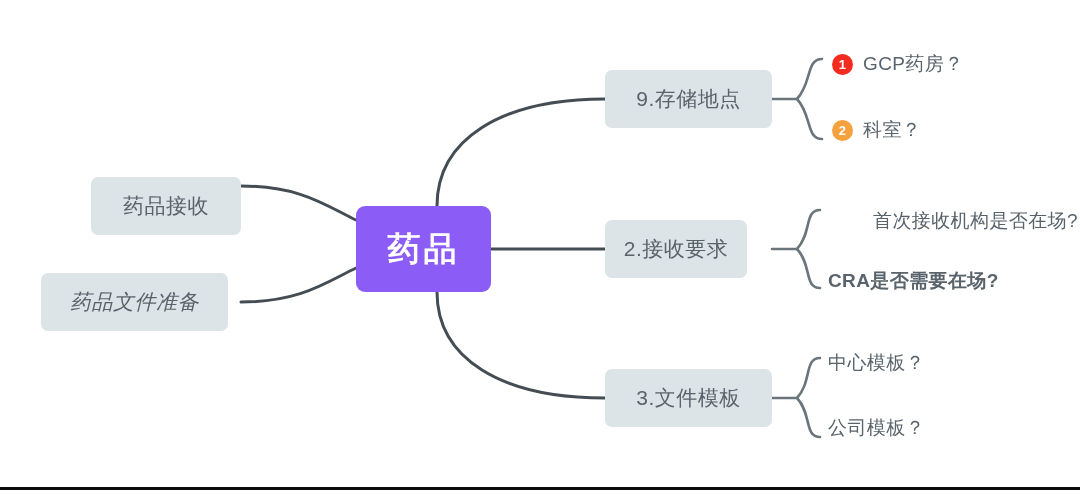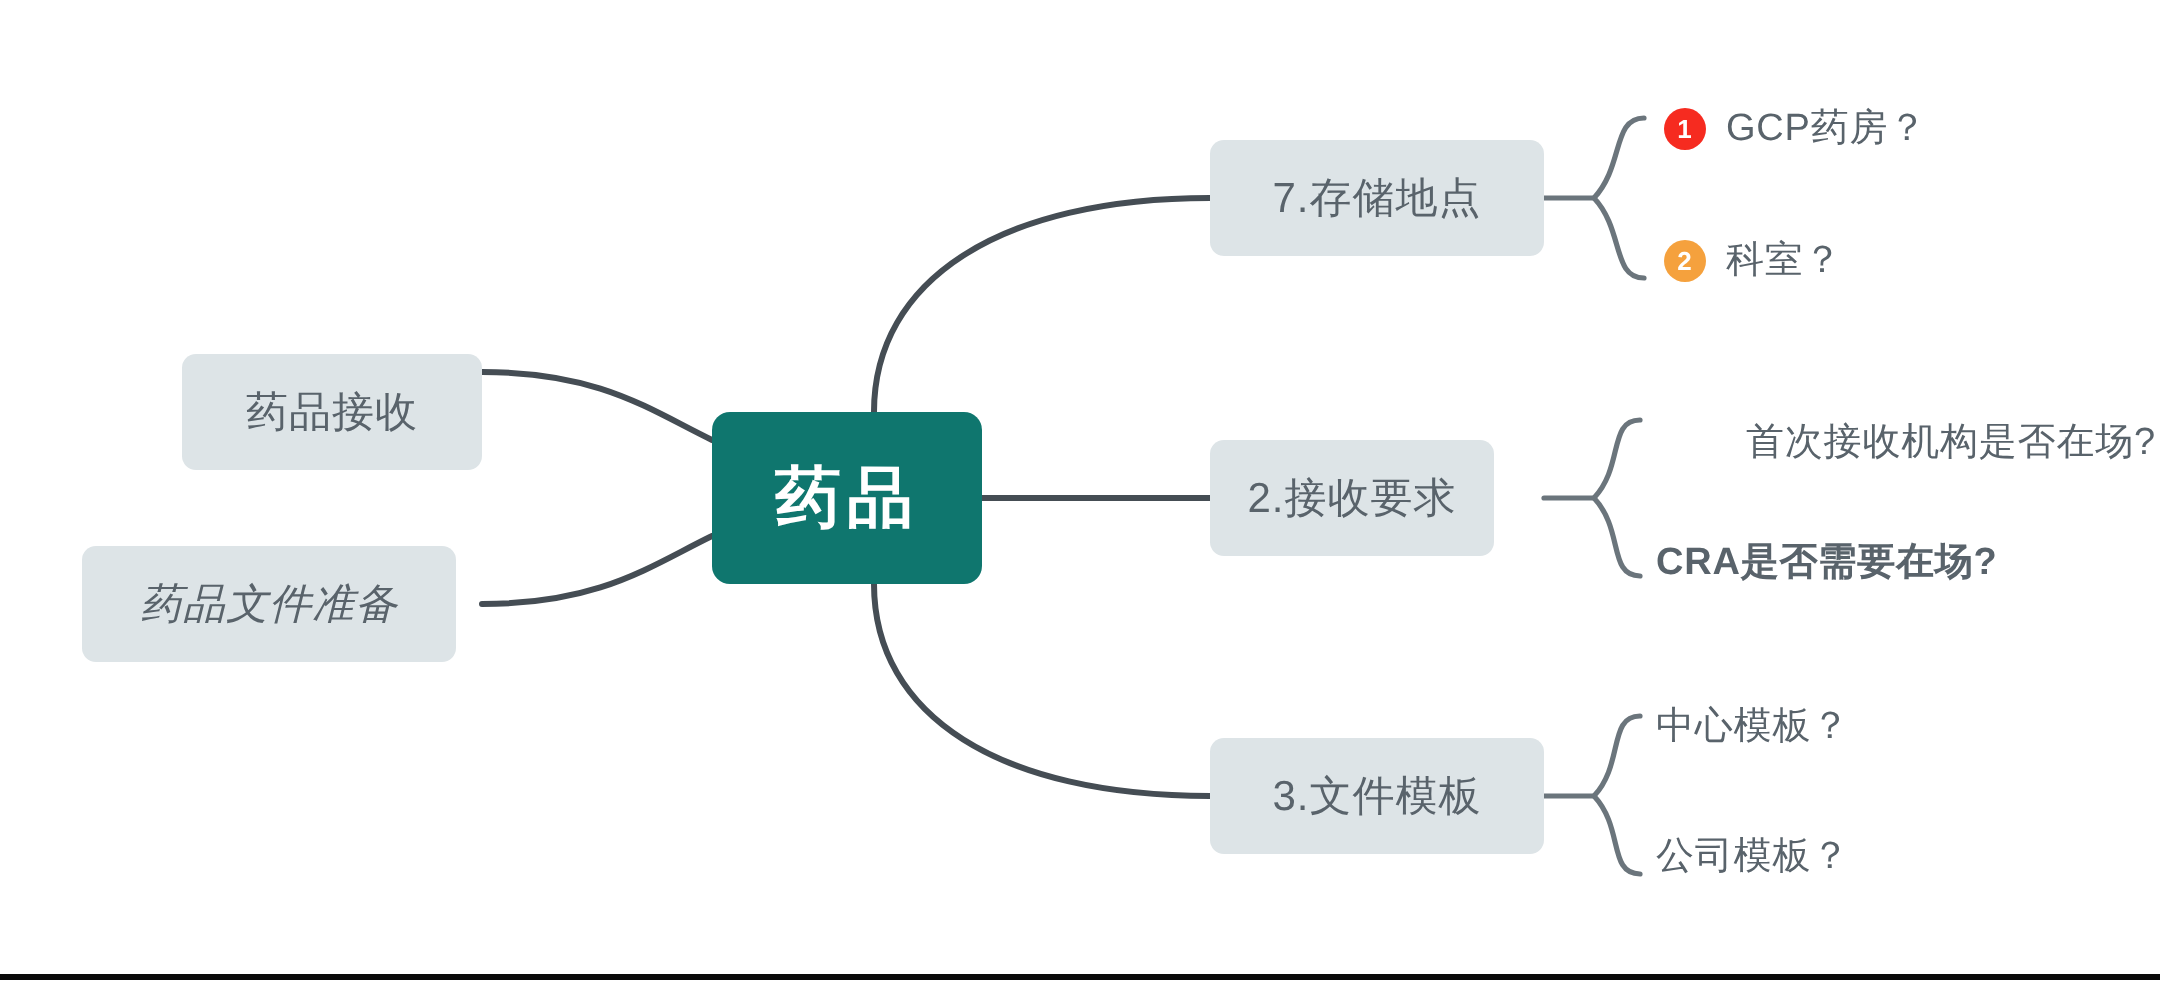--- a/index.html
+++ b/index.html
@@ -31,21 +31,21 @@
     display: flex;
     align-items: center;
     justify-content: center;
     border-radius: 7px;
     background: #dde4e7;
     color: #59636b;
     letter-spacing: 0.5px;
     white-space: nowrap;
   }
   .node.center {
-    background: #0f766e;
+    background: #8b5cf6;
     color: #ffffff;
     font-weight: bold;
     border-radius: 9px;
     letter-spacing: 3px;
   }
 
   
   #node-receive   { left: 91px;  top: 157px; width: 150px; height: 58px; font-size: 21px; margin-top: 20px; }
   #node-docprep   { left: 41px;  top: 273px; width: 187px; height: 58px; font-size: 21px; font-style: italic; }
 
@@ -132,21 +132,21 @@
       <path d="M 820 358 C 804 358, 812 382, 797 398 C 812 414, 804 437, 820 437"></path>
     </g>
   </svg>
 
   <div class="node" id="node-receive">药品接收</div>
 
   <div class="node" id="node-docprep">药品文件准备</div>
 
   <div class="node center" id="node-center">药品</div>
 
-  <div class="node" id="node-b1">7.存储地点</div>
+  <div class="node" id="node-b1">9.存储地点</div>
 
   <div class="node" id="node-b2">2.接收要求</div>
 
   <div class="node" id="node-b3">3.文件模板</div>
 
   <div class="leaf" id="leaf-1-1">
     <span class="badge red">1</span>
     <span>GCP药房？</span>
   </div>
 

